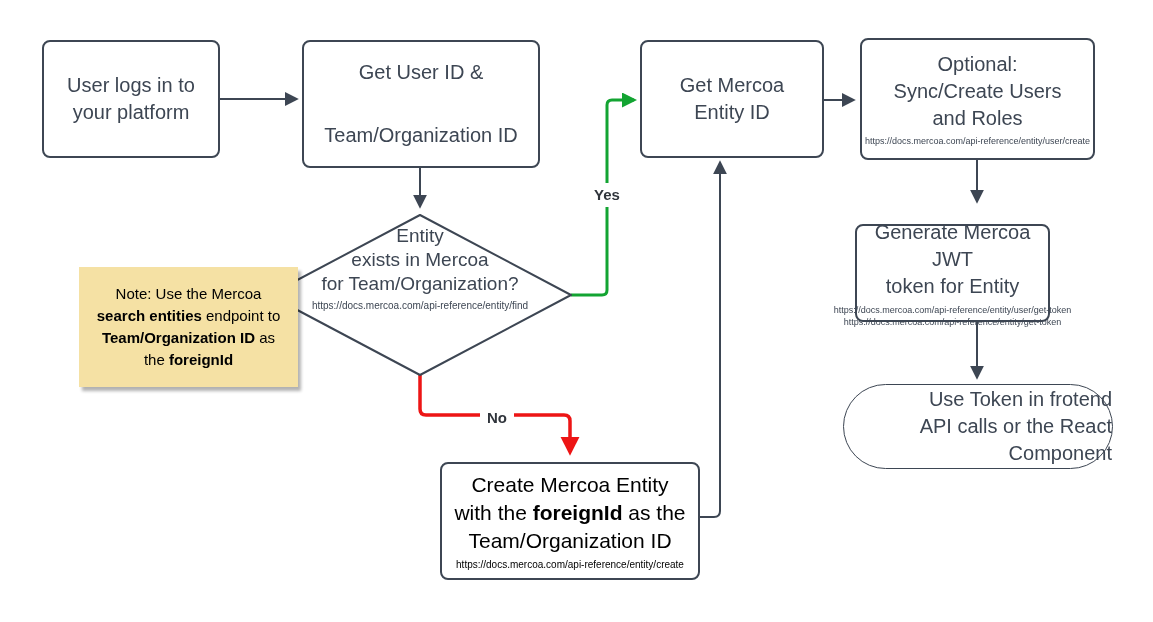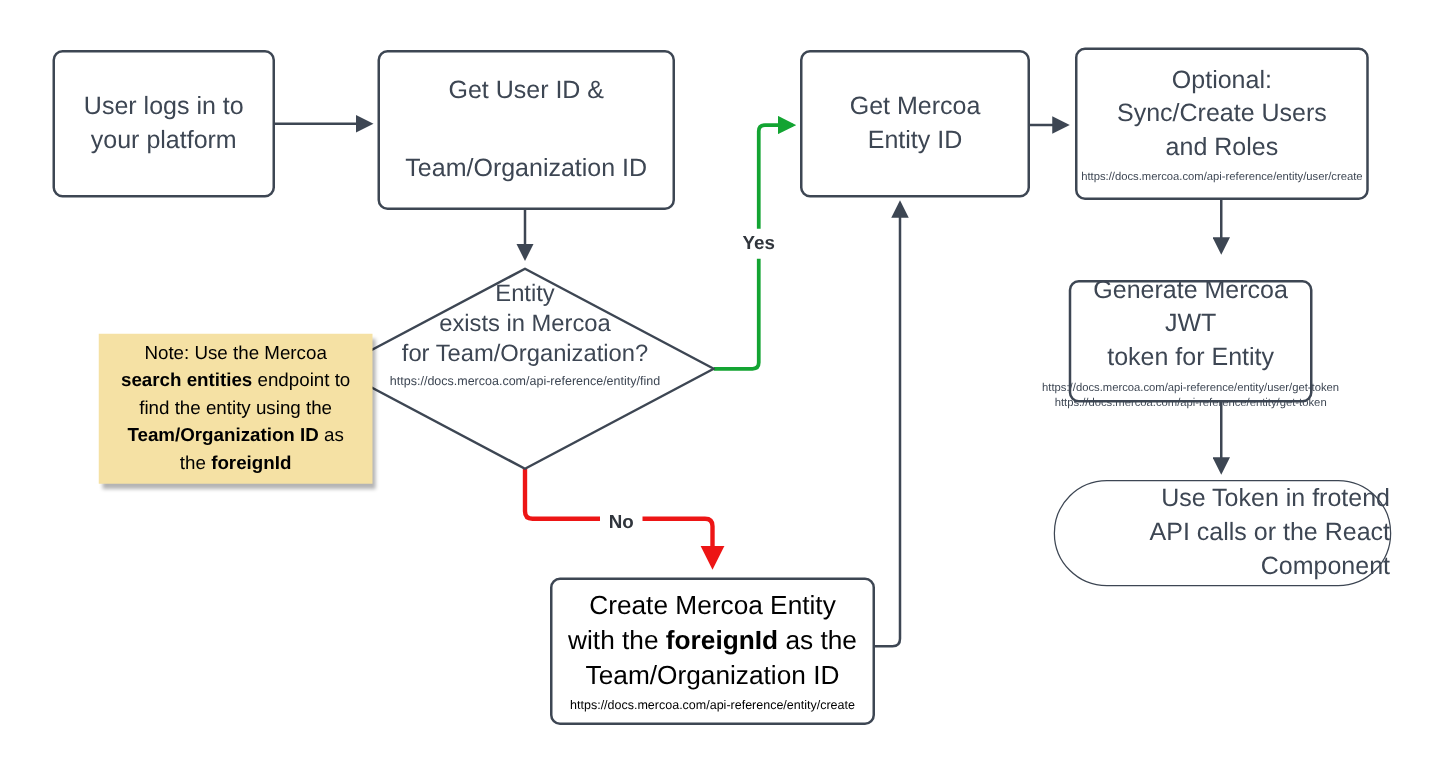--- a/index.html
+++ b/index.html
@@ -108,23 +108,20 @@
   </div>
 
   <div class="note">
     <div>
       <span>Note: Use the Mercoa</span>
     </div>
     <div>
       <span class="b">search entities</span><span> endpoint to</span>
     </div>
     <div>
-      <span>find the entity using the</span>
-    </div>
-    <div>
       <span class="b">Team/Organization ID</span><span> as</span>
     </div>
     <div>
       <span>the </span><span class="b">foreignId</span>
     </div>
   </div>
 
   <div class="node" style="left:640px;top:40px;width:184px;height:118px;">
     <div>Get Mercoa</div>
     <div>Entity ID</div>

